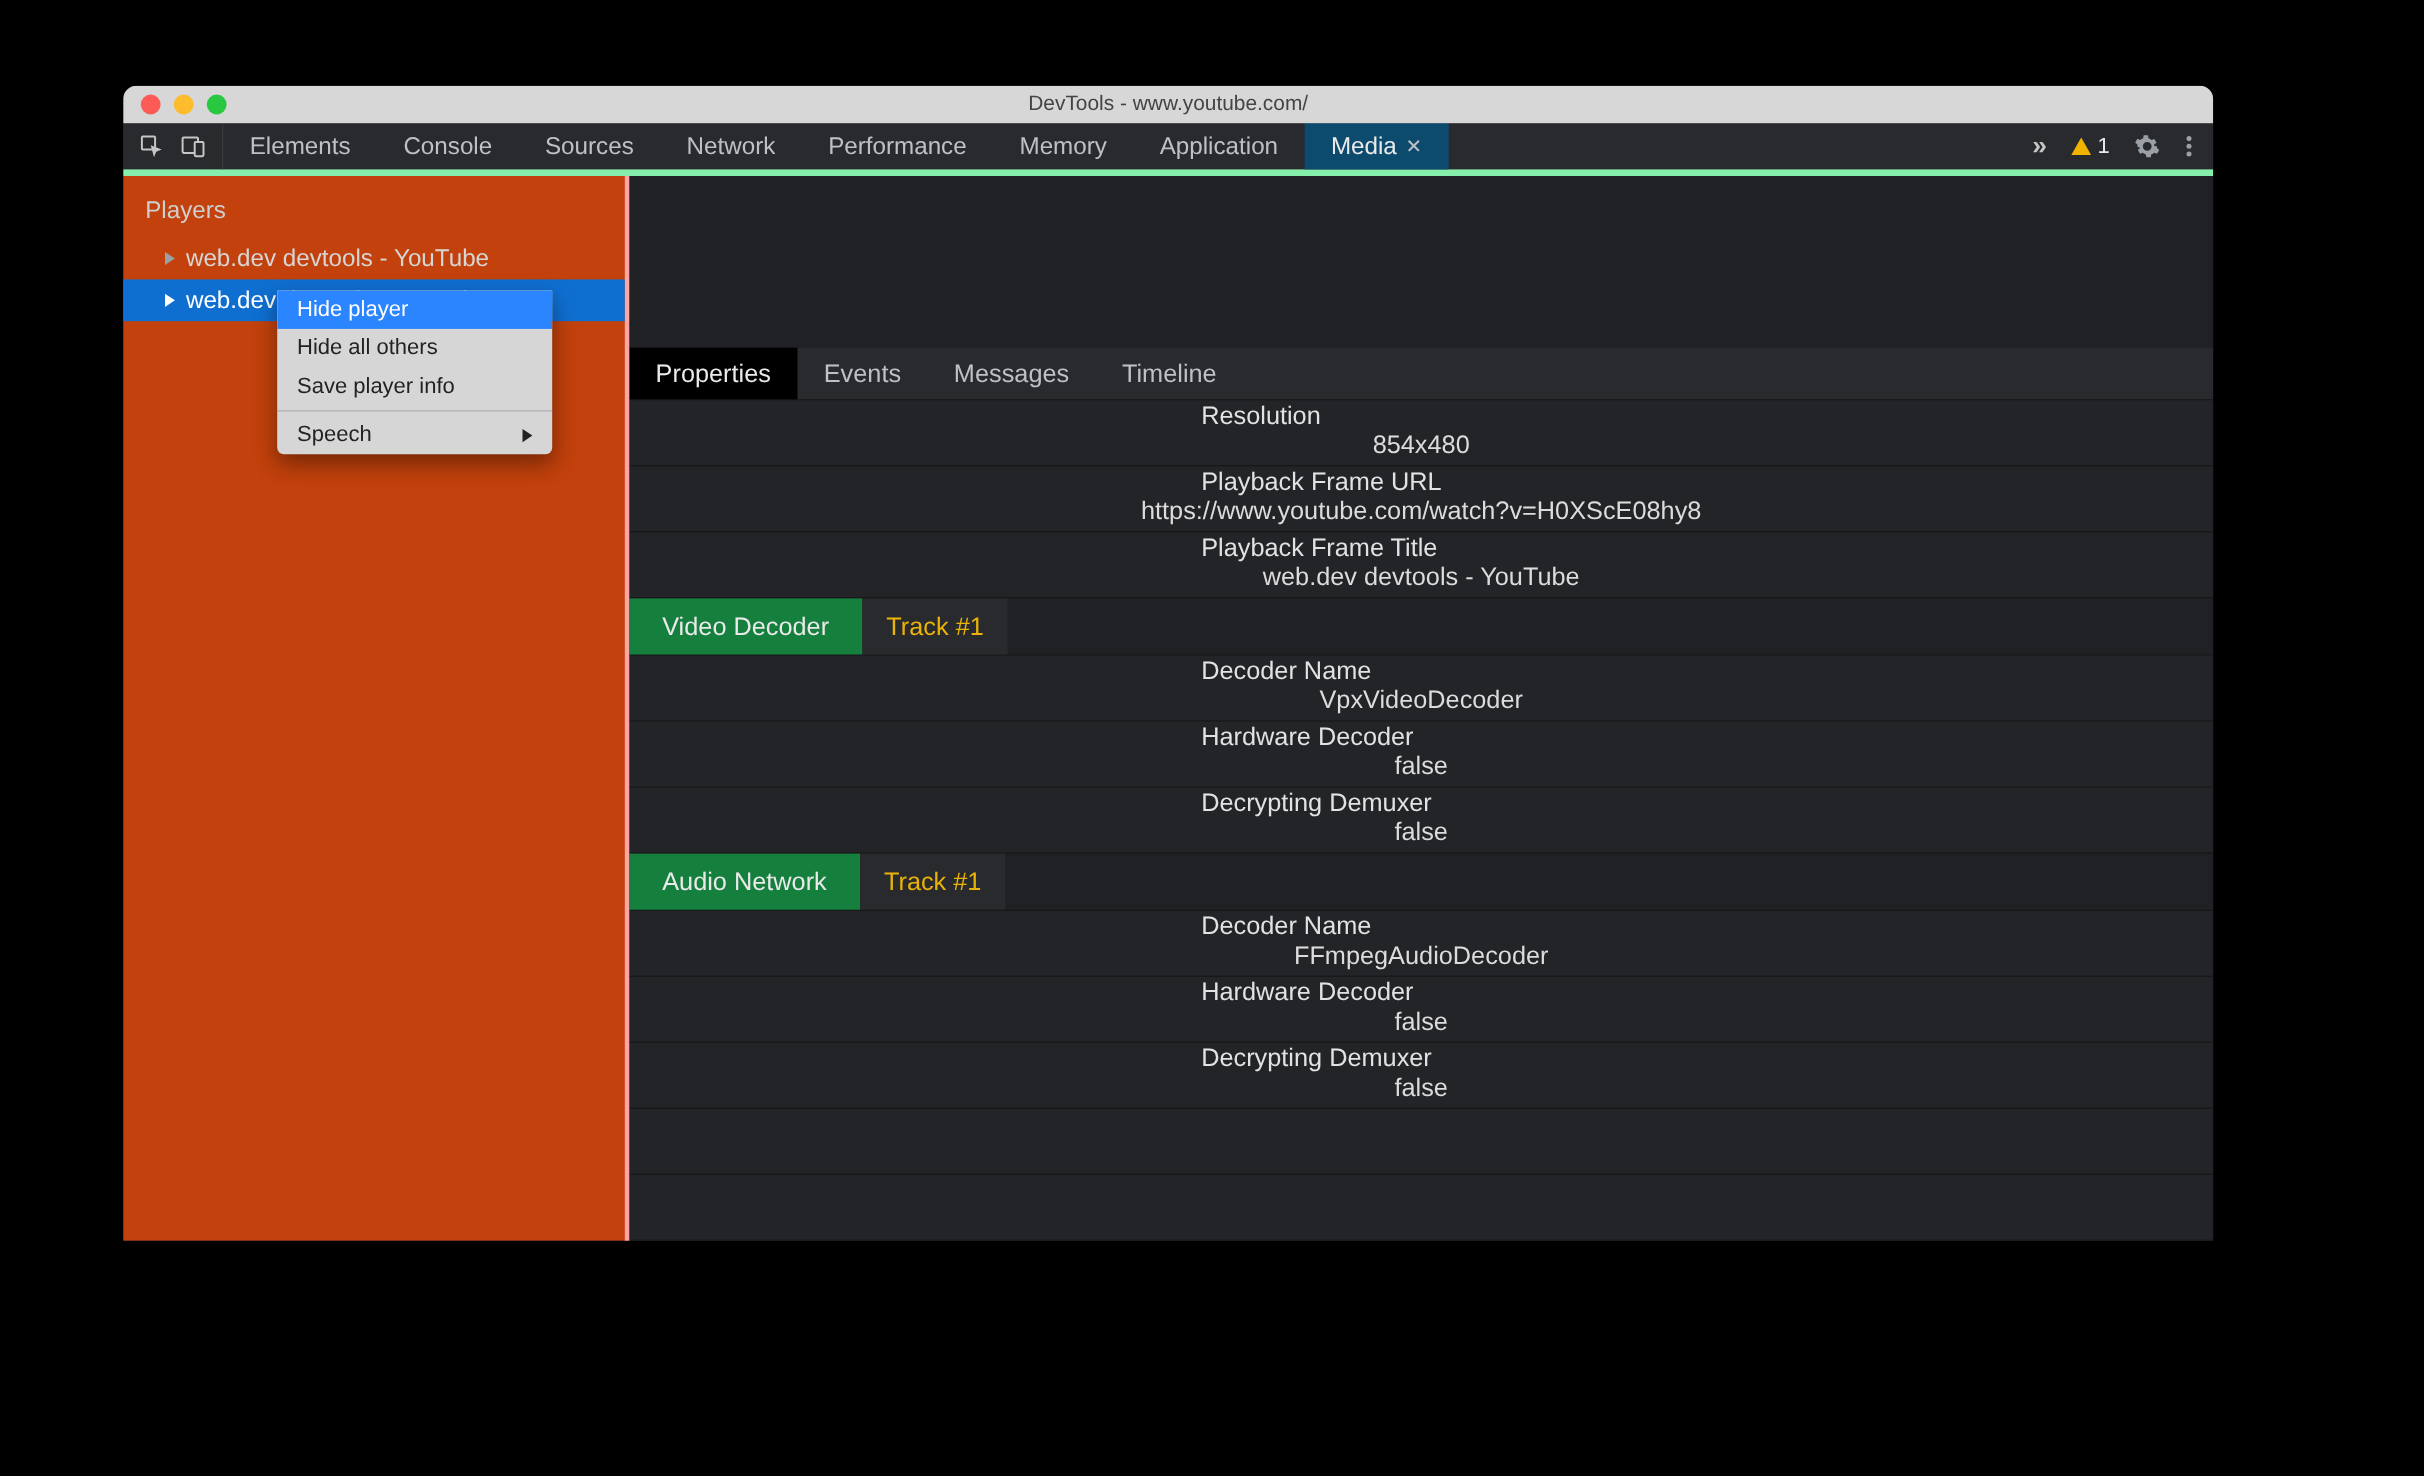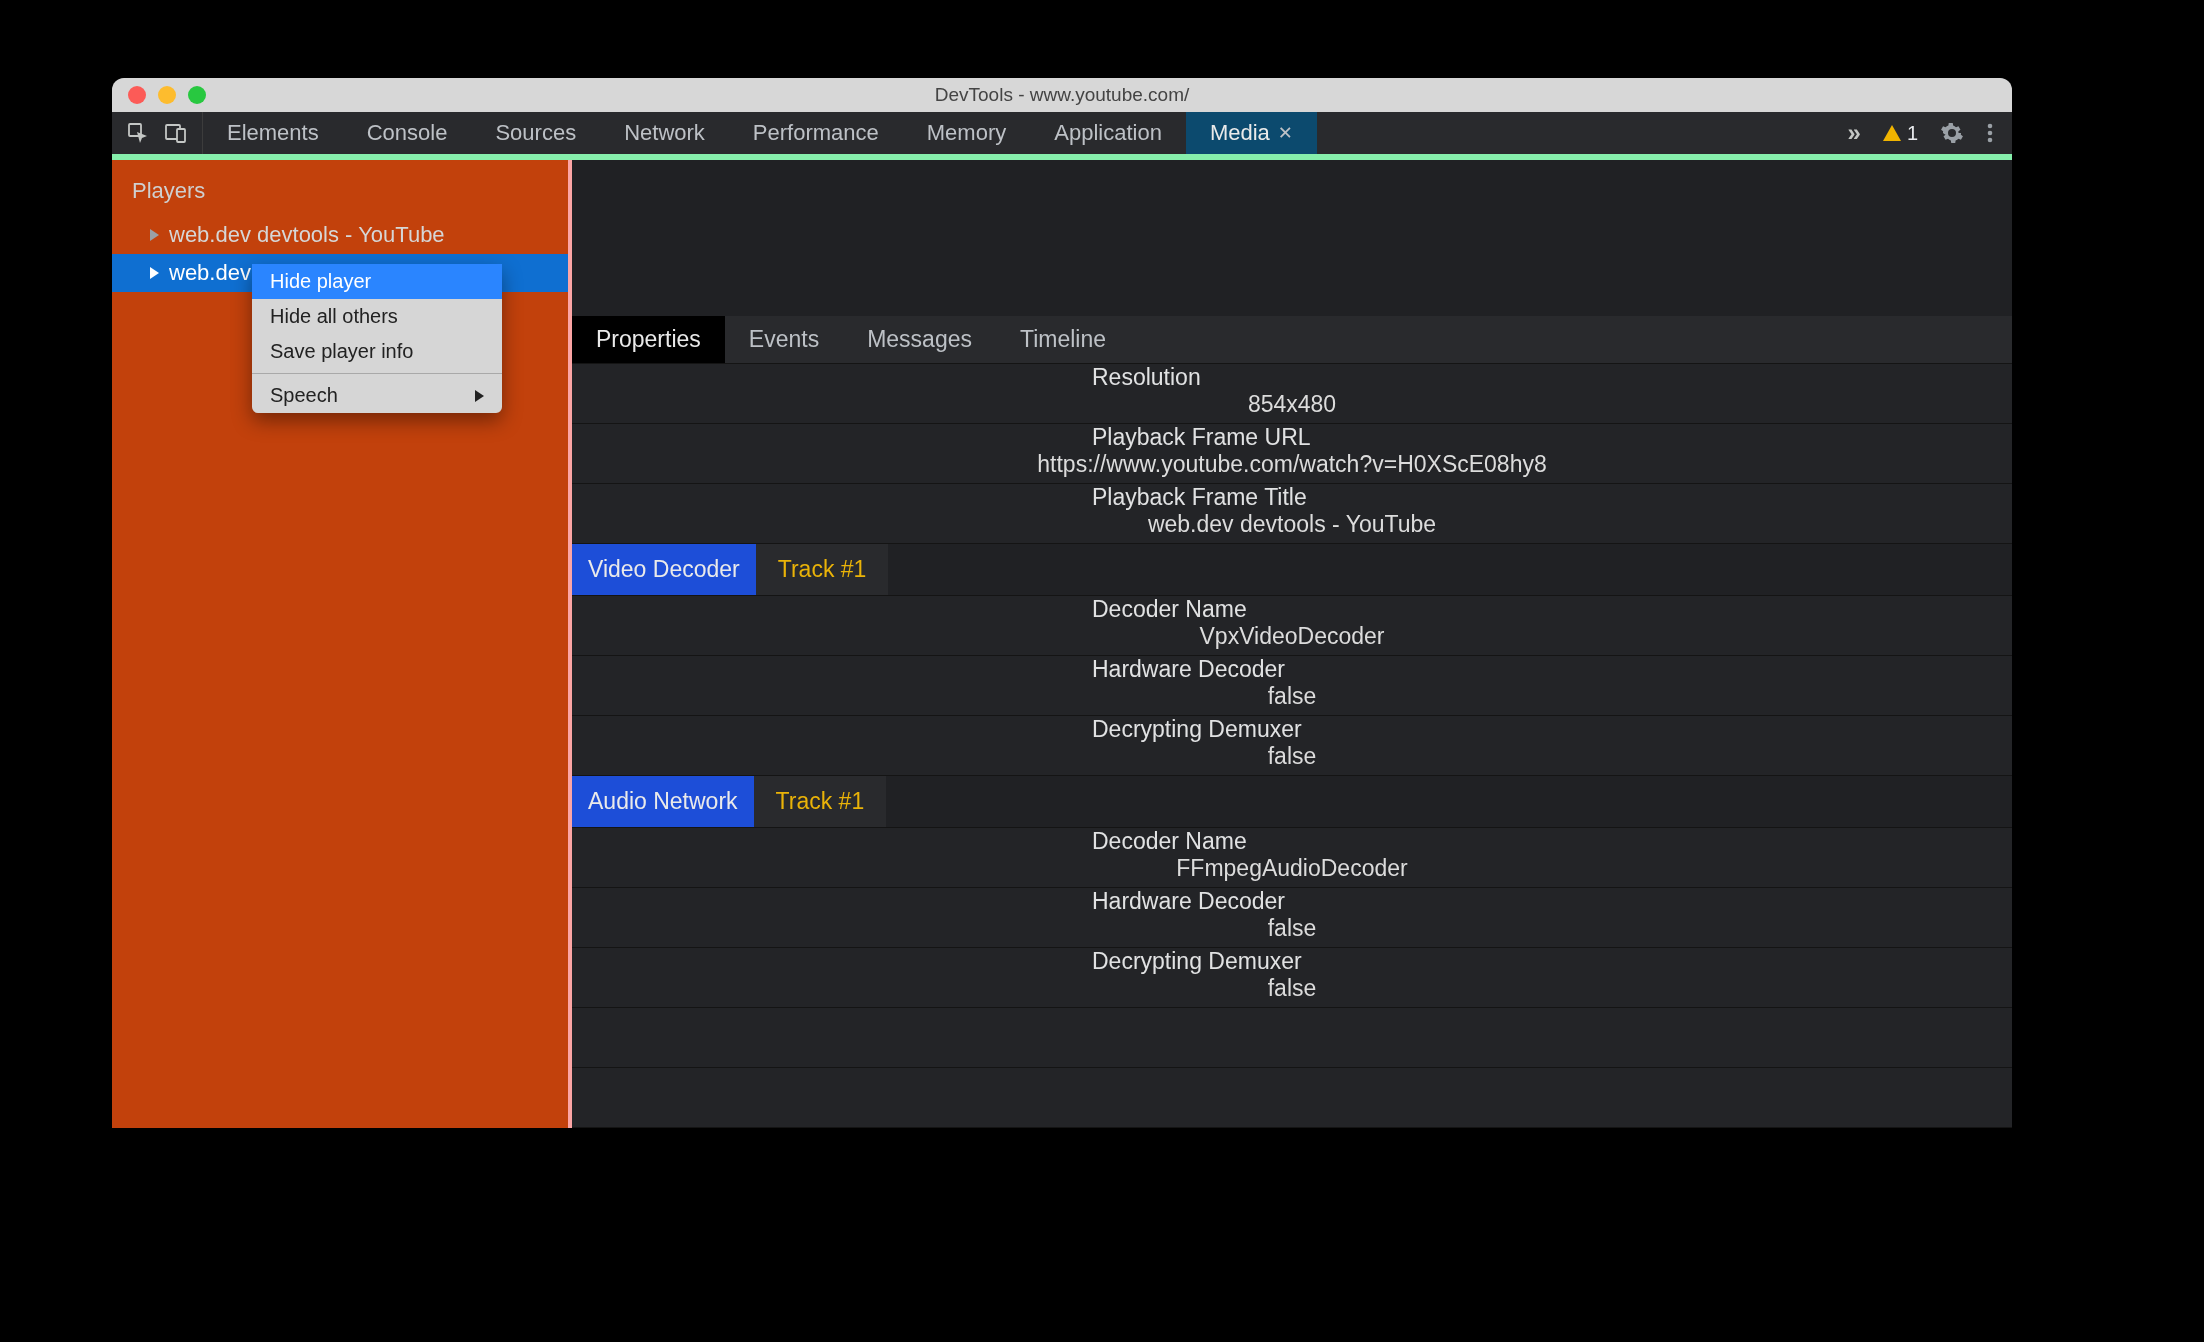--- a/index.html
+++ b/index.html
@@ -213,23 +213,23 @@
     flex-direction: column;
   }
   .row .label { width: 400px; color: #e1e2e3; }
   .row .value { color: #dcdcdc; }
   .section-header {
     display: flex;
     align-items: stretch;
     border-bottom: 1px solid #141414;
   }
   .section-header .name-box {
-    background: #1d4ed8;
+    background: #15803d;
     color: #eaeaea;
-    padding: 12px 16px;
+    padding: 12px 30px;
   }
   .section-header .track {
     padding: 12px 22px;
     color: #eab308;
     background: #292a2d;
   }
   .empty-row {
     height: 60px;
     border-bottom: 1px solid #141414;
     background: #232427;

